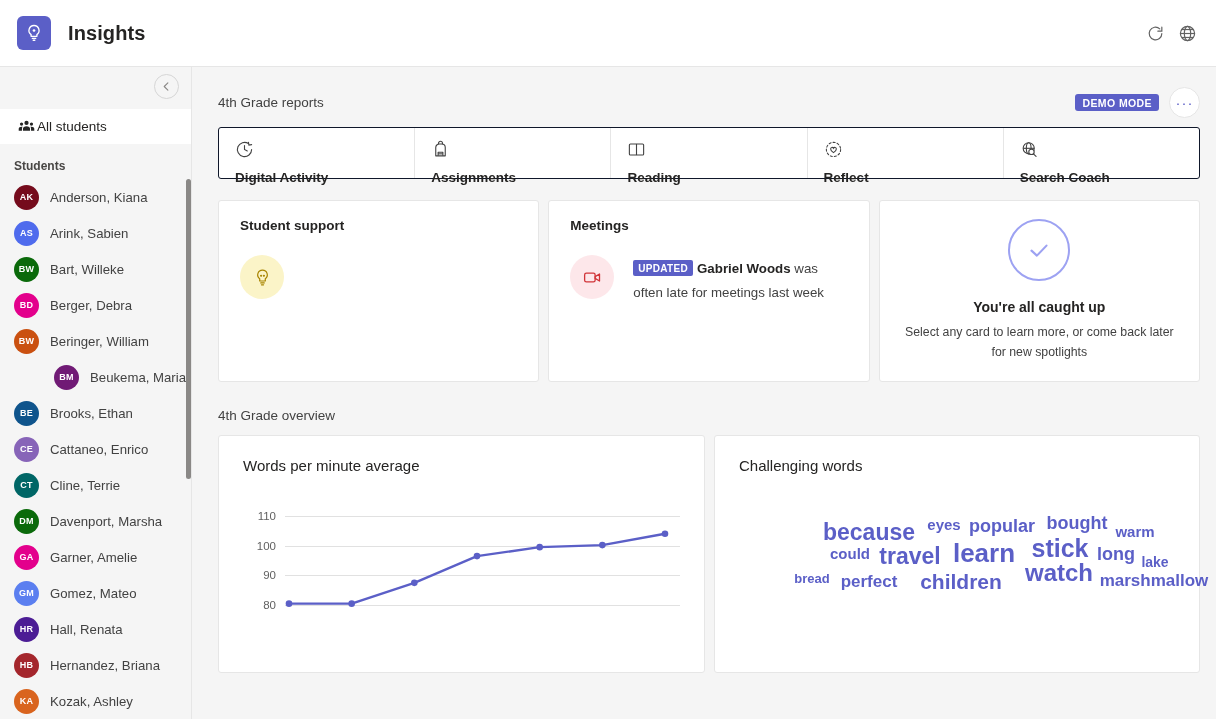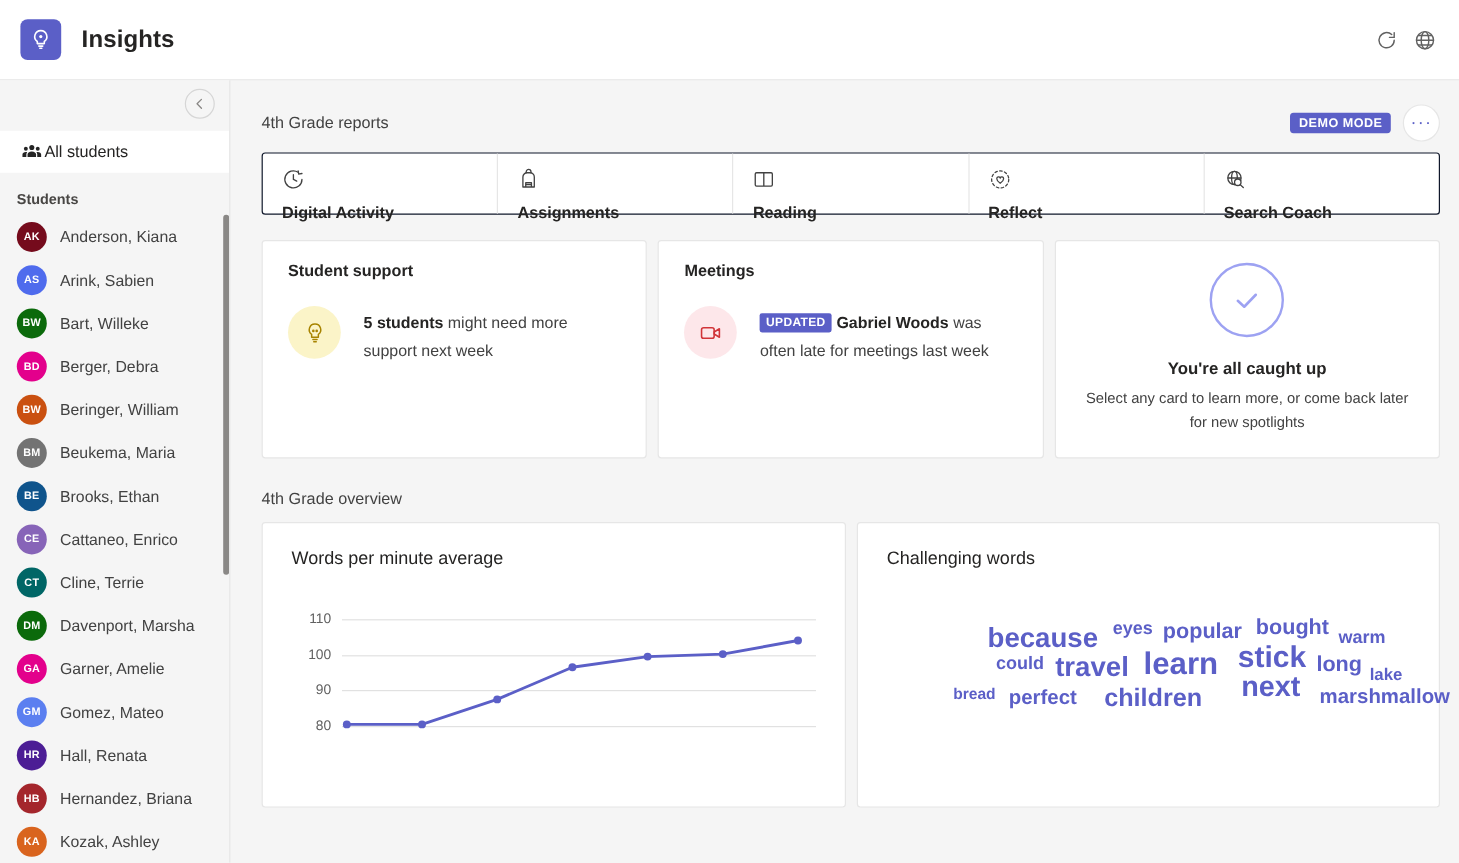--- a/index.html
+++ b/index.html
@@ -258,21 +258,21 @@
         </div>
         <div class="stu">
           <div class="avatar" style="background: rgb(227, 0, 140);">BD</div>
           <span class="nm">Berger, Debra</span>
         </div>
         <div class="stu">
           <div class="avatar" style="background: rgb(202, 80, 16);">BW</div>
           <span class="nm">Beringer, William</span>
         </div>
         <div class="stu">
-          <div class="avatar" style="background: #737373;">BM</div>
+          <div class="avatar" style="background: #701a75; margin-left: 40px;">BM</div>
           <span class="nm">Beukema, Maria</span>
         </div>
         <div class="stu">
           <div class="avatar" style="background: rgb(15, 84, 140);">BE</div>
           <span class="nm">Brooks, Ethan</span>
         </div>
         <div class="stu">
           <div class="avatar" style="background: rgb(135, 100, 184);">CE</div>
           <span class="nm">Cattaneo, Enrico</span>
         </div>
@@ -380,23 +380,20 @@
         <div class="ttl">Student support</div>
         <div class="spot-body">
           <div class="spot-icon" style="background:#fbf4c8;color:#a88400">
             <svg width="21" height="21" viewBox="0 0 24 24" fill="none" stroke="currentColor" stroke-width="1.4" stroke-linecap="round" stroke-linejoin="round">
               <path d="M12 3.5a5.4 5.4 0 0 0-3.2 9.8V16h6.4v-2.7A5.4 5.4 0 0 0 12 3.5z"></path>
               <line x1="10" y1="18.2" x2="14" y2="18.2"></line>
                 <line x1="10.8" y1="20.3" x2="13.2" y2="20.3"></line>
               <circle cx="10.4" cy="10" r=".55" fill="currentColor"></circle>
                 <circle cx="13.6" cy="10" r=".55" fill="currentColor"></circle>
             </svg>
-          </div>
-          <div class="spot-txt">
-            <b>5 students</b><span> might need more support next week</span>
           </div>
         </div>
       </div>
 
       <div class="spot-card">
         <div class="ttl">Meetings</div>
         <div class="spot-body">
           <div class="spot-icon" style="background:#fde7ea;color:#d13438">
             <svg width="21" height="21" viewBox="0 0 24 24" fill="none" stroke="currentColor" stroke-width="1.5" stroke-linejoin="round">
               <rect x="3" y="7" width="12" height="10" rx="2"></rect>
@@ -461,21 +458,21 @@
             <span class="cw" style="left: 338px; top: 25px; font-size: 18px; color: rgb(91, 95, 199);">bought</span>
             <span class="cw" style="left: 396px; top: 33px; font-size: 15px; color: rgb(91, 95, 199);">warm</span>
             <span class="cw" style="left: 111px; top: 55px; font-size: 15px; color: rgb(91, 95, 199);">could</span>
             <span class="cw" style="left: 171px; top: 58px; font-size: 23px; color: rgb(91, 95, 199);">travel</span>
             <span class="cw" style="left: 245px; top: 55px; font-size: 26px; color: rgb(91, 95, 199);">learn</span>
             <span class="cw" style="left: 321px; top: 50px; font-size: 25px; color: rgb(91, 95, 199);">stick</span>
             <span class="cw" style="left: 377px; top: 56px; font-size: 18px; color: rgb(91, 95, 199);">long</span>
             <span class="cw" style="left: 416px; top: 64px; font-size: 14px; color: rgb(91, 95, 199);">lake</span>
             <span class="cw" style="left: 73px; top: 80px; font-size: 13px; color: rgb(91, 95, 199);">bread</span>
             <span class="cw" style="left: 130px; top: 84px; font-size: 17px; color: rgb(91, 95, 199);">perfect</span>
-            <span class="cw" style="left: 320px; top: 75px; font-size: 24px; color: rgb(91, 95, 199);">next</span>
+            <span class="cw" style="left: 320px; top: 75px; font-size: 24px; color: rgb(91, 95, 199);">watch</span>
             <span class="cw" style="left: 222px; top: 84px; font-size: 21px; color: rgb(91, 95, 199);">children</span>
             <span class="cw" style="left: 415px; top: 83px; font-size: 17px; color: rgb(91, 95, 199);">marshmallow</span>
           </div>
       </div>
     </div>
 
   </div>
 </div>
 
 </body></html>

